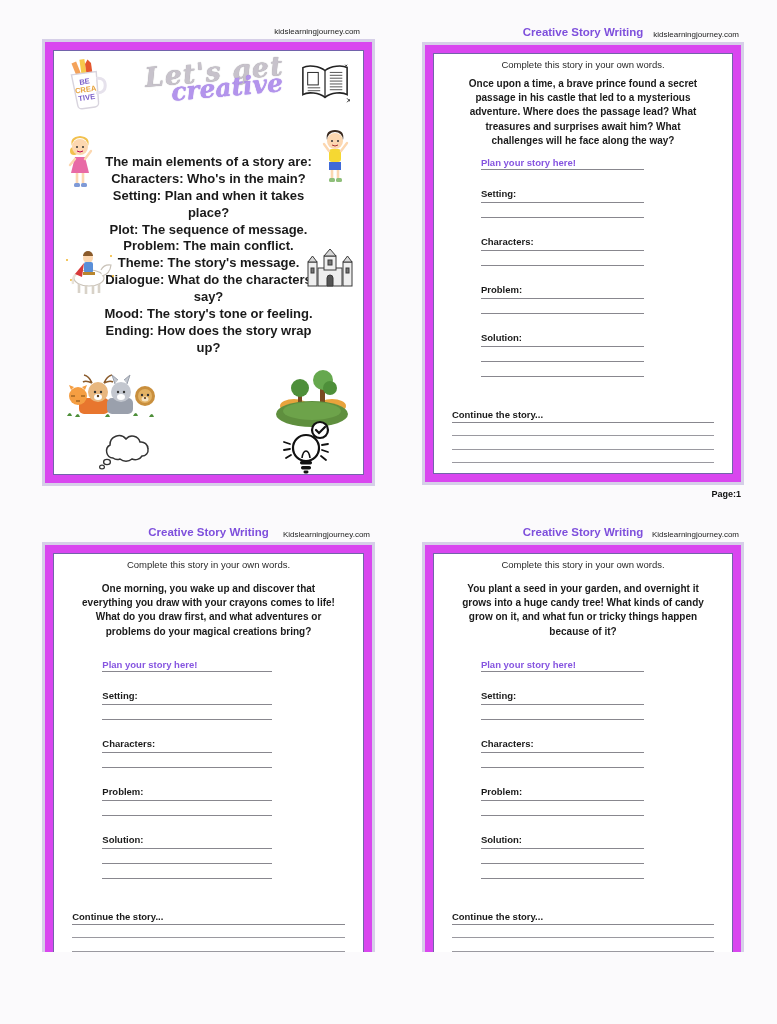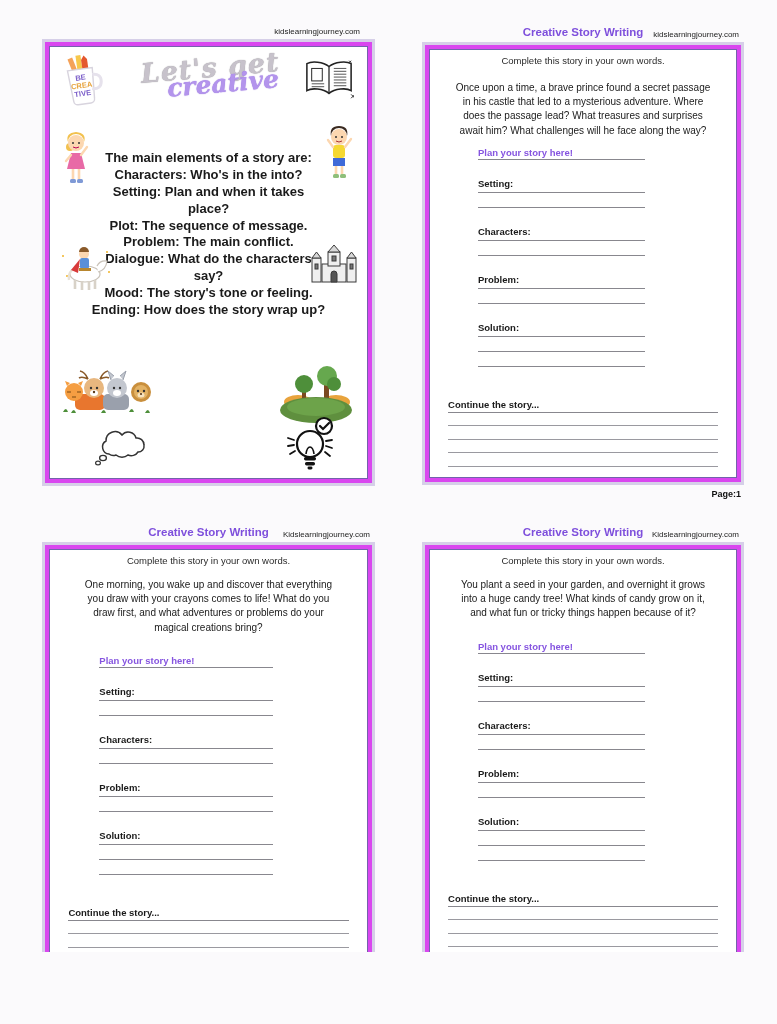--- a/index.html
+++ b/index.html
@@ -1,31 +1,31 @@
 <!DOCTYPE html>
 <html><head>
 <meta charset="utf-8">
 <style>
   html,body{margin:0;padding:0;}
   body{background:#fbfafc;font-family:"Liberation Sans",sans-serif;color:#1a1a1a;}
   #canvas{position:relative;width:777px;height:952px;background:#fbfafc;overflow:hidden;margin:0 auto;}
 
   .sheet{position:absolute;}
-  .frame{position:absolute;inset:0;background:#fff;border:4px solid #d946ef;
+  .frame{position:absolute;inset:0;background:#fff;border:8px solid #d946ef;
          box-shadow:0 0 0 3px #d6cfe8, inset 0 0 0 1px #7263ab;
          box-sizing:border-box;padding:3px 12px 0;overflow:hidden;}
   .sheet-head{position:absolute;top:-17px;left:0;right:0;height:15px;}
   .sheet-title{position:absolute;left:50%;transform:translateX(-50%);top:-2px;
                font-size:11.5px;font-weight:bold;color:#7e4fdc;white-space:nowrap;}
   .sheet-site{position:absolute;right:2px;top:2px;font-size:8px;color:#222;white-space:nowrap;}
   .sheet-foot{position:absolute;bottom:-17px;right:0;font-size:9px;font-weight:bold;color:#111;}
 
   
   .subtitle{text-align:center;font-size:9.5px;color:#2a2a2a;margin-top:3px;}
-  .prompt{text-align:center;font-weight:normal;font-size:10px;line-height:1.42;width:90%;margin:15px auto 0;}
+  .prompt{text-align:center;font-weight:bold;font-size:10px;line-height:1.42;width:90%;margin:7px auto 0;}
   .plan{margin-left:13%;width:59%;}
   .plan-label{color:#8655e0;font-weight:bold;font-size:9.5px;margin-top:9px;
               border-bottom:1px solid #88878e;padding-bottom:1px;}
   .flabel{font-weight:bold;font-size:9.5px;margin-top:18px;padding-bottom:3px;border-bottom:1px solid #88878e;}
   .plan .rule{height:14px;border-bottom:1px solid #88878e;}
   .cont{margin:6px auto 0;width:95%;}
   .cont-label{font-weight:bold;font-size:9.5px;border-bottom:1px solid #88878e;padding-bottom:2px;margin-top:32px;}
   .wline{height:12.5px;border-bottom:1px solid #9a99a0;}
   .sheet.b .prompt{margin-top:12px;}
   .sheet.b .plan-label{margin-top:20px;}
@@ -73,24 +73,25 @@
         <path d="M26 8 C20 3 8 2 3 5 L3 33 C8 30 20 31 26 36 C32 31 44 30 49 33 L49 5 C44 2 32 3 26 8 Z" fill="#fff" stroke="#222" stroke-width="1.6"></path>
         <line x1="26" y1="8" x2="26" y2="36" stroke="#222" stroke-width="1.3"></line>
         <rect x="8" y="10" width="11" height="13" fill="none" stroke="#222" stroke-width="1"></rect>
         <path d="M8 26 h13 M8 29 h13 M31 10 h13 M31 13 h13 M31 16 h13 M31 19 h13 M31 22 h13 M31 25 h13 M31 28 h13" stroke="#222" stroke-width="0.8"></path>
         <path d="M49 37 l4 4 M53 37 l-4 4 M47 2 l2 2 M49 2 l-2 2" stroke="#222" stroke-width="1"></path>
       </svg>
 
 
       <div class="intro-text abs">
         <div>The main elements of a story are:</div>
-        <div>Characters: Who's in the into?</div>
+        <div>Characters: Who's in the main?</div>
         <div>Setting: Plan and when it takes place?</div>
         <div>Plot: The sequence of message.</div>
         <div>Problem: The main conflict.</div>
+        <div>Theme: The story's message.</div>
         <div>Dialogue: What do the characters say?</div>
         <div>Mood: The story's tone or feeling.</div>
         <div>Ending: How does the story wrap up?</div>
       </div>
 
       <svg class="abs" style="left:10px;top:84px;" width="34" height="60" viewBox="0 0 34 60">
         <circle cx="11" cy="17" r="4" fill="#f2c14e"></circle>
         <circle cx="17" cy="13" r="8" fill="#fcd7b0"></circle>
         <path d="M9 12 a8 8 0 0 1 16 0 q3 -9 -8 -10 q-11 1 -8 10" fill="#f2c14e"></path>
         <circle cx="14" cy="13" r="1" fill="#333"></circle>

